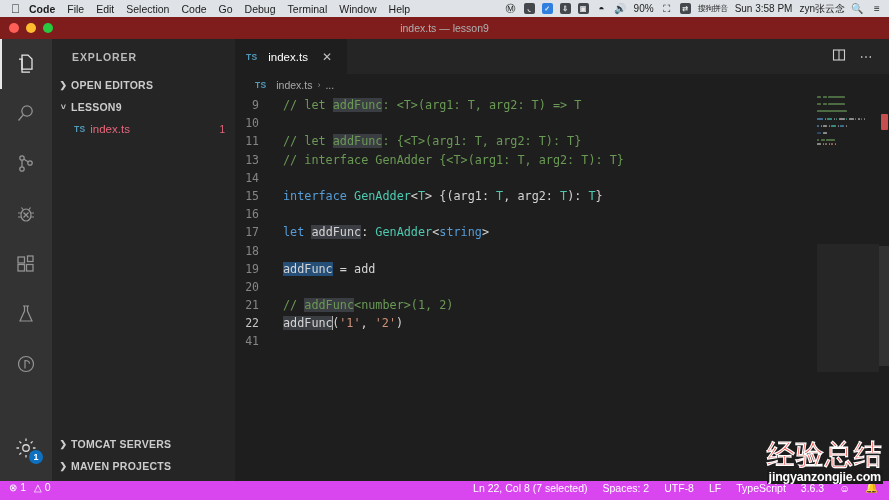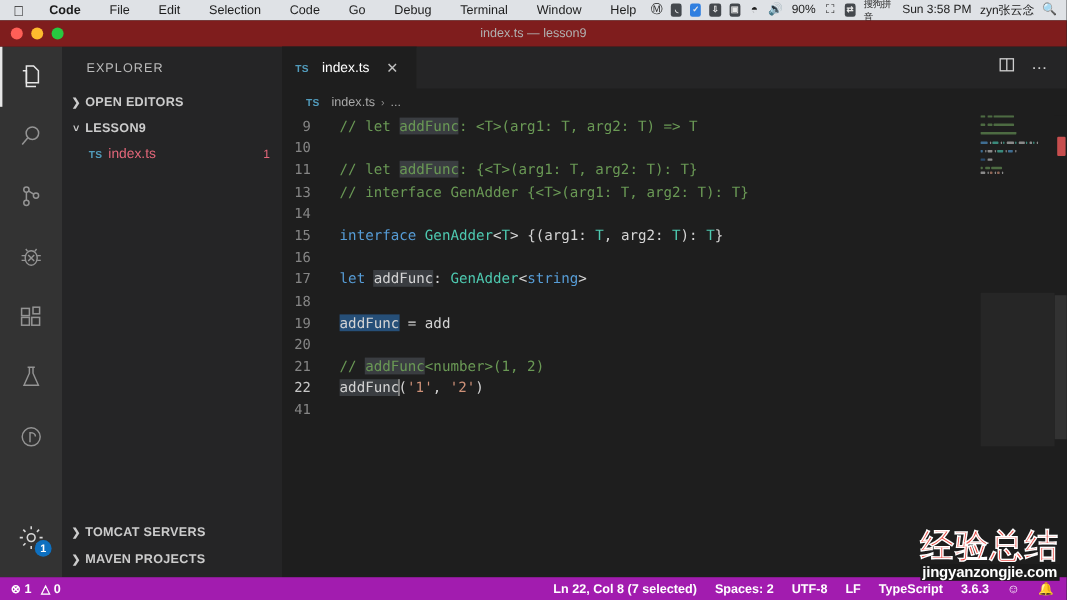--- a/index.html
+++ b/index.html
@@ -14,21 +14,21 @@
 
   
   .macbar {
     position: absolute; top: 0; left: 0; width: 889px; height: 17px;
     background: #dfe2e6;
     display: flex; align-items: center;
     font-size: 10.5px; color: #1c1c1c;
     padding: 0 6px;
   }
   .macbar .apple { font-size: 12px; margin: 0 9px 0 5px; line-height: 1; }
-  .macbar .mi { margin-right: 12px; white-space: nowrap; margin-left: 12px; }
+  .macbar .mi { margin-right: 12px; white-space: nowrap; }
   .macbar .mi.bold { font-weight: bold; }
   .macbar .spacer { flex: 1; }
   .macbar .right { display: flex; align-items: center; gap: 7px; }
   .macbar .right .si { font-size: 10px; white-space: nowrap; color: #222; }
   .sicon {
     display: inline-flex; align-items: center; justify-content: center;
     width: 12px; height: 11px; font-size: 10px; line-height: 1;
   }
   .sicon.box {
     width: 11px; height: 11px; border-radius: 2px;
@@ -85,20 +85,21 @@
   .sidebar {
     position: absolute; top: 39px; left: 52px; width: 183px; height: 442px;
     background: #252526;
     display: flex; flex-direction: column;
   }
   .sb-title {
     height: 35px; display: flex; align-items: center;
     padding-left: 20px;
     font-size: 10.5px; letter-spacing: 0.9px; color: #bbbbbb;
     text-transform: uppercase;
+    font-weight: bold;
   }
   .sb-section {
     height: 22px; display: flex; align-items: center;
     padding-left: 4px; font-size: 10.5px; font-weight: bold;
     color: #cccccc; letter-spacing: 0.25px;
   }
   .chev {
     width: 15px; display: inline-flex; align-items: center; justify-content: center;
     font-size: 9px; color: #cccccc;
   }
@@ -188,22 +189,22 @@
     background: #c74e4e; border-radius: 1px;
   }
   .ruler .scrollthumb {
     position: absolute; top: 150px; right: 0; width: 10px; height: 120px;
     background: rgba(121,121,121,0.22);
   }
 
   
   .statusbar {
     position: absolute; bottom: 0; left: 0; width: 889px; height: 19px;
-    background: #a21caf; display: flex; align-items: center;
-    font-size: 10.5px; color: #ffffff; font-weight: bold;
+    background: #d946ef; display: flex; align-items: flex-start;
+    font-size: 10.5px; color: #ffffff;
   }
   .sb-left { display: flex; align-items: center; gap: 5px; padding-left: 9px; }
   .sb-right { margin-left: auto; display: flex; align-items: center; gap: 15px; padding-right: 11px; }
   .sb-item { white-space: nowrap; }
   .glyph { font-size: 10px; }
 
   
   .watermark {
     position: absolute; right: 6px; bottom: 16px;
     text-align: center; pointer-events: none;

